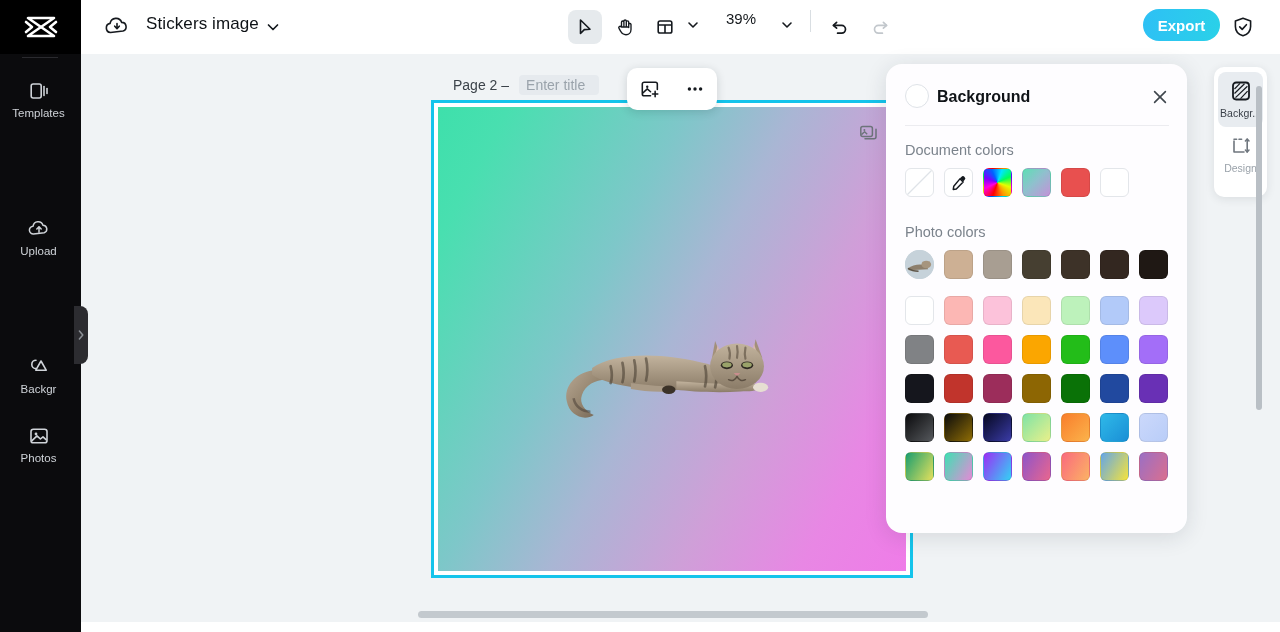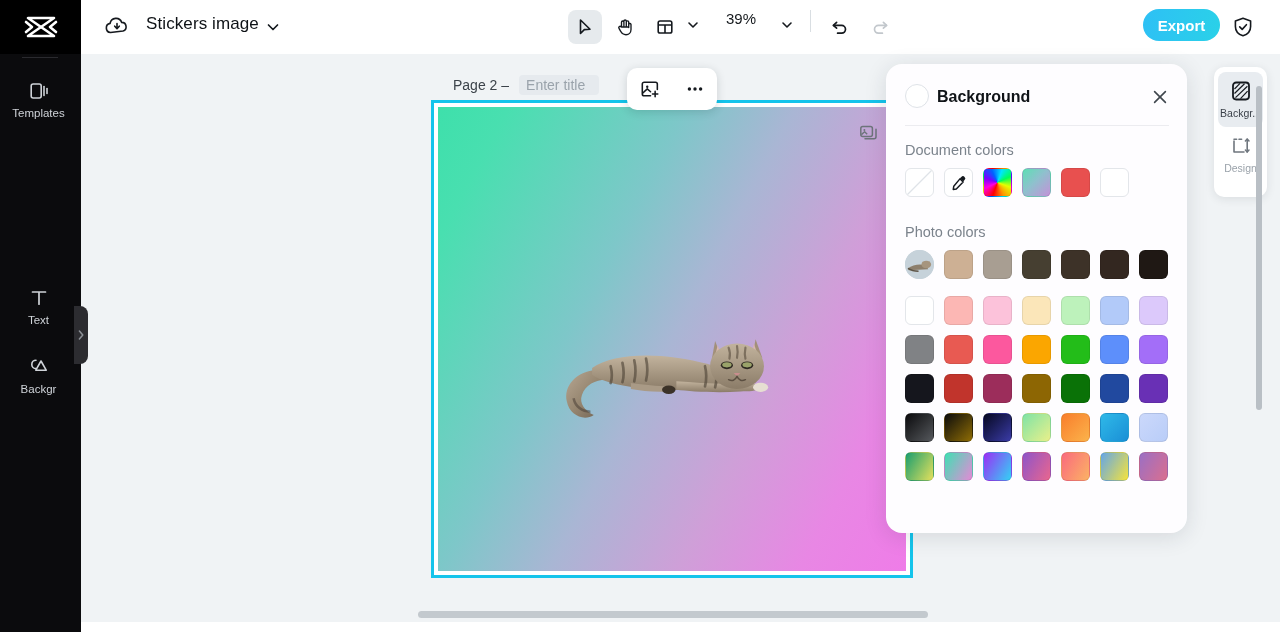--- a/index.html
+++ b/index.html
@@ -253,36 +253,45 @@
     <div class="rail-item" style="top:17px">
       <svg width="24" height="24" viewBox="0 0 24 24">
         <rect x="4.2" y="5" width="10" height="14" rx="2" fill="none" stroke="#cfd3d8" stroke-width="1.6"></rect>
         <path d="M17 7.5 V16.5" stroke="#cfd3d8" stroke-width="1.6" stroke-linecap="round"></path>
         <path d="M20 9.5 V14.5" stroke="#cfd3d8" stroke-width="1.6" stroke-linecap="round"></path>
       </svg>
       <span class="lbl">Templates</span>
     </div>
 
 
-
-    <div class="rail-item" style="top:224px">
+    <div class="rail-item" style="top:155px">
       <svg width="24" height="24" viewBox="0 0 24 24">
-        <path d="M5.5 6 H18.5 M12 6 V18.2" fill="none" stroke="#cfd3d8" stroke-width="1.7" stroke-linecap="round"></path>
-      </svg>
-      <span class="lbl">Text</span>
-    </div>
+        <path d="M6.5 17 a3.9 3.9 0 0 1 -.4 -7.8 a5.1 5.1 0 0 1 9.9 -.9 a3.8 3.8 0 0 1 1.2 7.4 z" fill="none" stroke="#cfd3d8" stroke-width="1.5" stroke-linejoin="round"></path>
+        <path d="M12 15.2 V9.8 M9.8 12 L12 9.7 L14.2 12" fill="none" stroke="#cfd3d8" stroke-width="1.5" stroke-linecap="round" stroke-linejoin="round"></path>
+      </svg>
+      <span class="lbl">Upload</span>
+    </div>
+
 
     <div class="rail-item" style="top:293px">
       <svg width="24" height="24" viewBox="0 0 24 24">
         <path d="M9 5.2 a4.2 4.2 0 1 0 0 8.4" fill="none" stroke="#cfd3d8" stroke-width="1.6" stroke-linecap="round"></path>
         <path d="M14 6 L19.2 15.2 H8.8 Z" fill="none" stroke="#cfd3d8" stroke-width="1.6" stroke-linejoin="round"></path>
       </svg>
       <span class="lbl">Backgr</span>
     </div>
 
+    <div class="rail-item" style="top:362px">
+      <svg width="24" height="24" viewBox="0 0 24 24">
+        <rect x="4" y="5.2" width="16" height="13.6" rx="2.4" fill="none" stroke="#cfd3d8" stroke-width="1.6"></rect>
+        <circle cx="9" cy="10" r="1.4" fill="#cfd3d8"></circle>
+        <path d="M5 16.6 L10 11.8 L13.4 15 L16 12.8 L19 15.6" fill="none" stroke="#cfd3d8" stroke-width="1.6" stroke-linejoin="round" stroke-linecap="round"></path>
+      </svg>
+      <span class="lbl">Photos</span>
+    </div>
 
 
 
   </div>
 
   <div class="rail-handle">
     <svg width="10" height="14" viewBox="0 0 10 14">
       <path d="M3.4 3 L6.8 7 L3.4 11" fill="none" stroke="#8d9197" stroke-width="1.5" stroke-linecap="round" stroke-linejoin="round"></path>
     </svg>
   </div>

